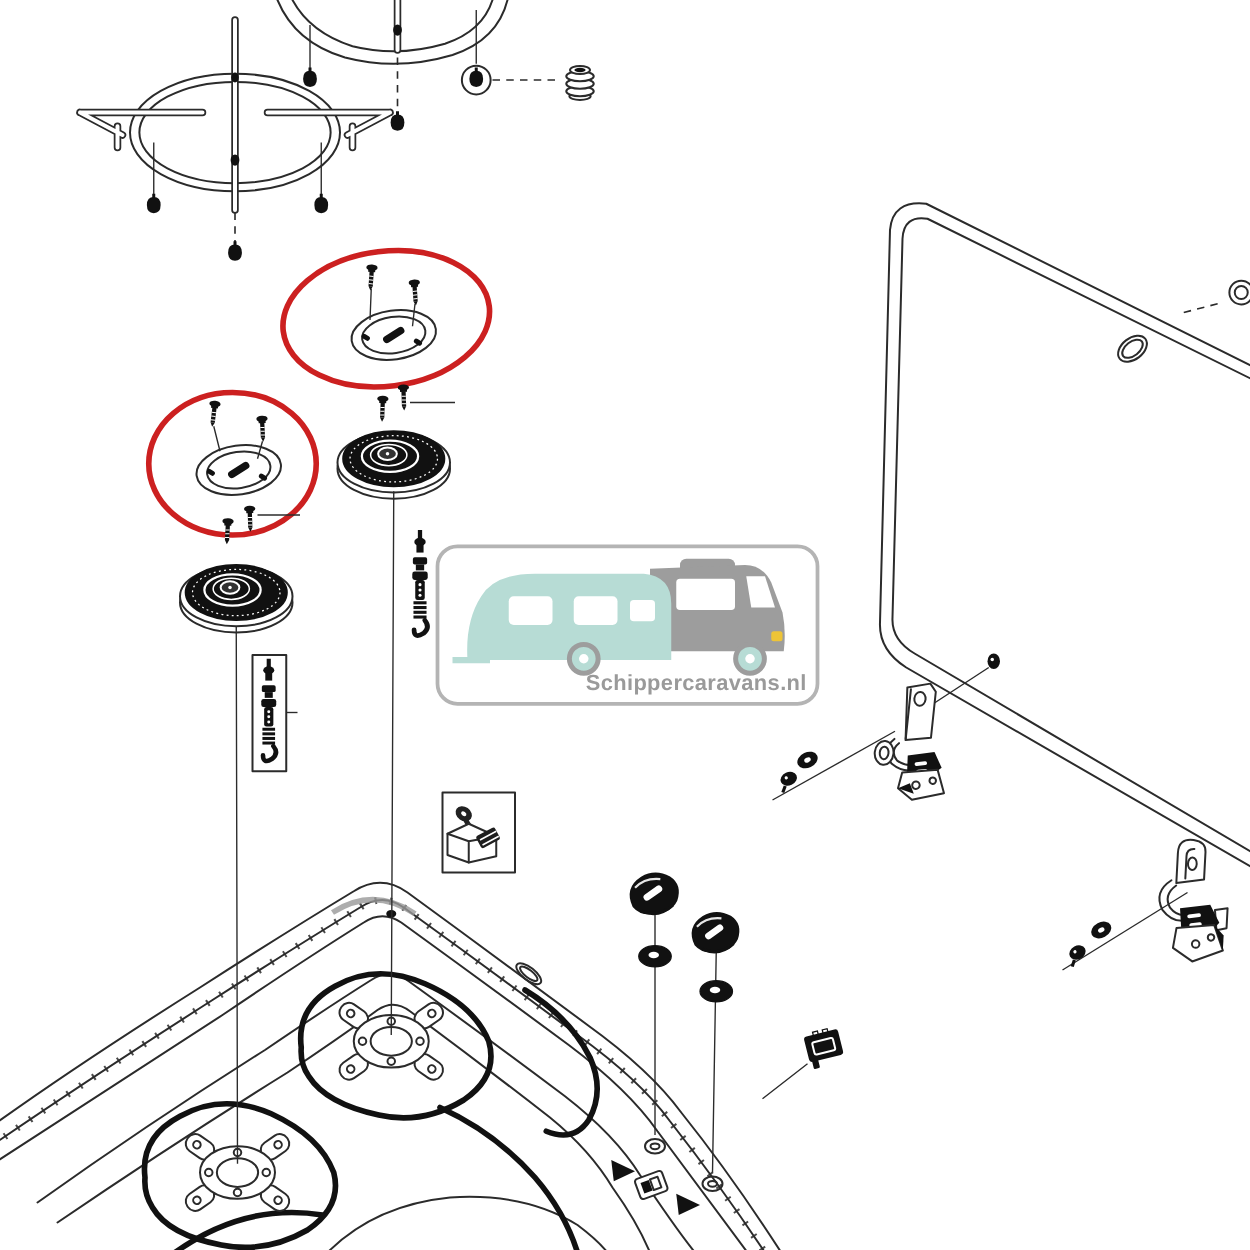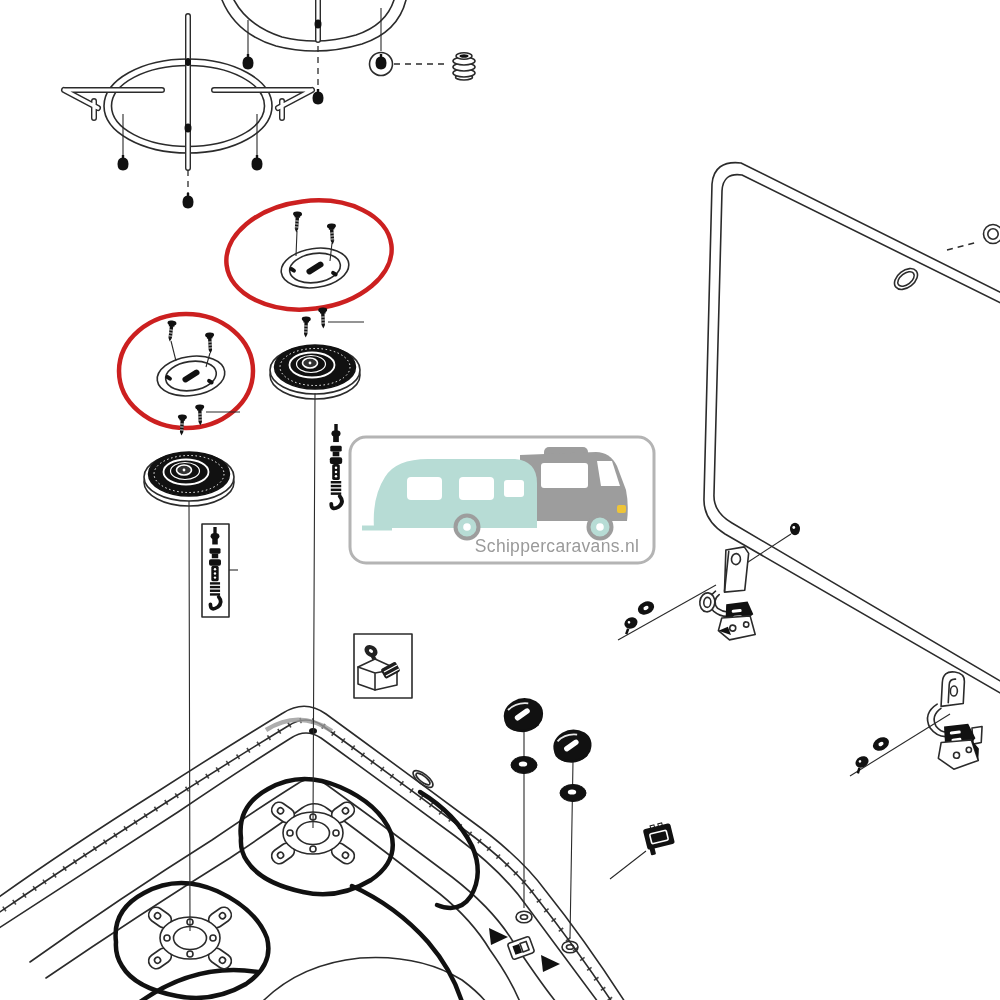--- a/index.html
+++ b/index.html
@@ -2,21 +2,21 @@
 <html style="--background: #ffffff; --line: #2b2b2b; --line-heavy: #111111; --highlight-red: #cc2020; --watermark-border: #b4b4b4; --watermark-text: #9a9a9a; --caravan-teal: #b7dcd5; --vehicle-gray: #9d9d9d; --headlight-yellow: #eec437;"><head>
 <meta charset="utf-8">
 <style>
   :root{
     --background:#ffffff; --line:#2b2b2b; --line-heavy:#111111;
     --highlight-red:#cc2020; --watermark-border:#b4b4b4; --watermark-text:#9a9a9a;
     --caravan-teal:#b7dcd5; --vehicle-gray:#9d9d9d; --headlight-yellow:#eec437;
   }
   html,body{margin:0;padding:0;background:var(--background);}
   .stage{position:relative;width:1000px;height:1000px;background:var(--background);
-         font-family:"Liberation Sans",sans-serif;overflow:hidden;}
+         font-family:"Liberation Sans",sans-serif;overflow:hidden;font-weight:bold;}
   svg{position:absolute;inset:0;}
   .s   {stroke:var(--line);fill:none;stroke-width:1.6;stroke-linecap:round;stroke-linejoin:round;}
   .sw  {stroke:var(--line);fill:#fff;stroke-width:1.6;stroke-linejoin:round;}
   .hv  {stroke:var(--line-heavy);fill:none;stroke-width:4.5;stroke-linecap:round;stroke-linejoin:round;}
   .dk  {fill:var(--line-heavy);stroke:none;}
   .tube-o{stroke:var(--line);stroke-width:6;fill:none;stroke-linecap:round;}
   .tube-i{stroke:#fff;stroke-width:3.2;fill:none;stroke-linecap:round;}
   .thin{stroke:var(--line);stroke-width:1.1;fill:none;}
   .dash{stroke:var(--line);stroke-width:1.3;fill:none;stroke-dasharray:6 5;}
   .red-el{stroke:var(--highlight-red);stroke-width:4.5;fill:none;}

